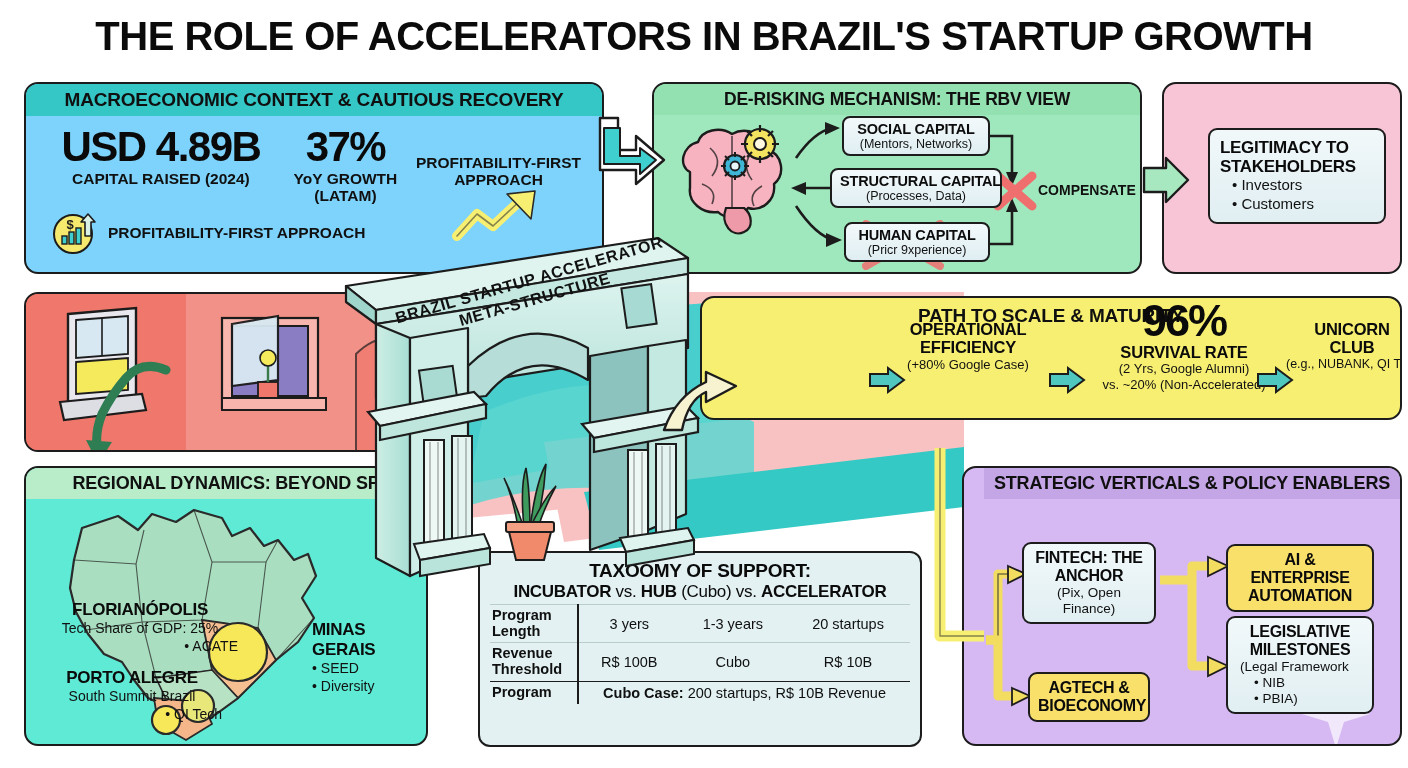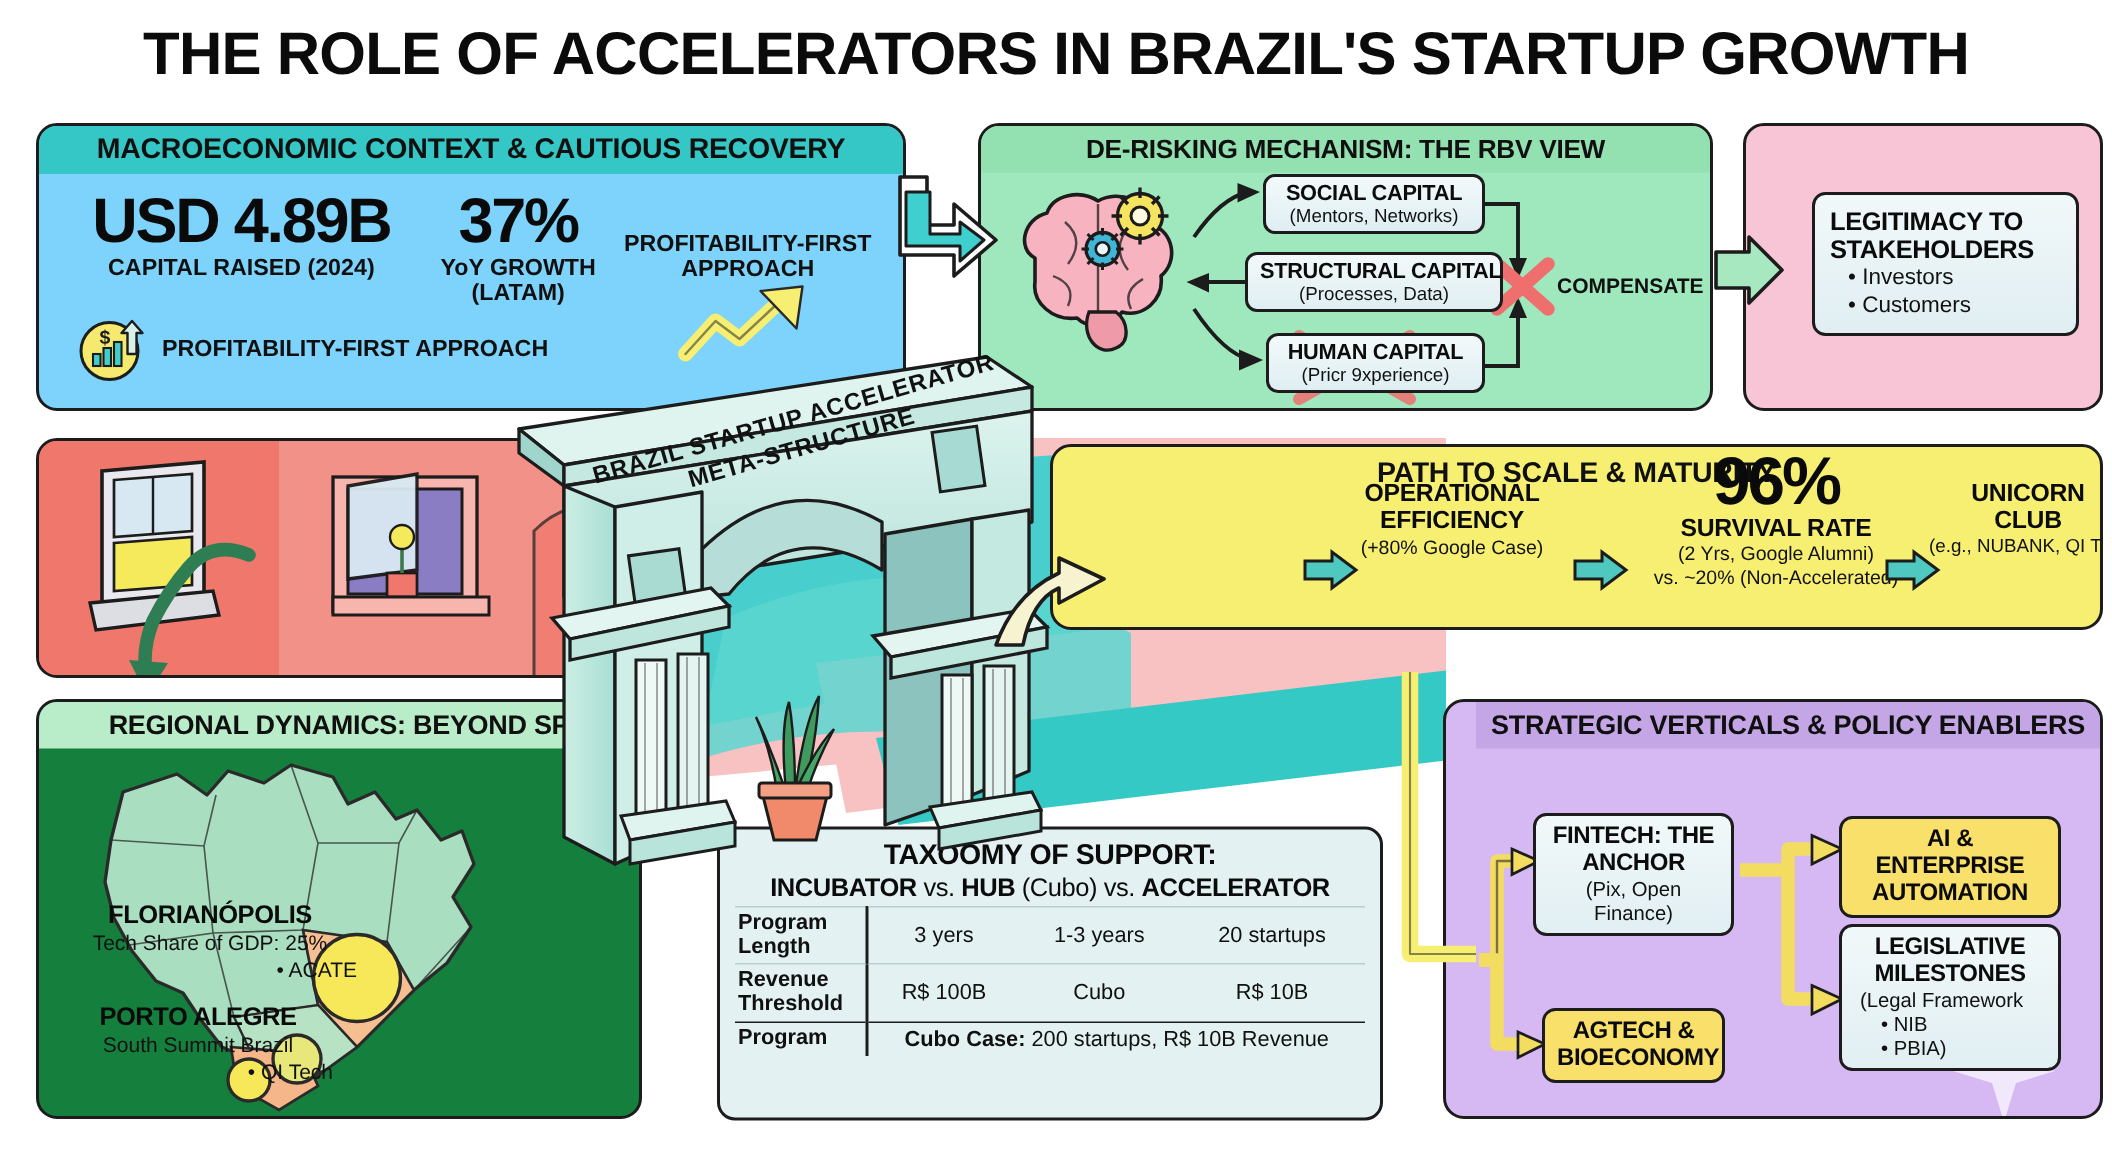--- a/index.html
+++ b/index.html
@@ -88,21 +88,21 @@
   .pn-title { font-size:16.5px; font-weight:800; color:#0b0b0b; line-height:1.12; letter-spacing:-0.2px;}
   .pn-sub { font-size:13px; color:#111; line-height:1.2;}
   .pn-big { font-size:45px; font-weight:800; color:#0a0a0a; line-height:0.95; letter-spacing:-2px;}
   .curation-chip {
     position:absolute; left:36px; top:14px; width:124px;
     background:#f9cdd6; border:2px solid #2a2a2a; border-radius:9px;
     text-align:center; padding:6px 4px;
   }
 
   
-  #panel-region { left:24px; top:466px; width:404px; height:280px; background:#15803d; }
+  #panel-region { left:24px; top:466px; width:404px; height:280px; background:#5eead4; }
   #panel-region .panel-head { background:#b9ecc9; font-size:18px; }
   .map-wrap { position:absolute; left:0; top:34px; width:404px; height:244px; }
   .region-label { position:absolute; text-align:center; }
   .rl-title { font-size:17px; font-weight:800; color:#0b0b0b; letter-spacing:-0.3px;}
   .rl-sub { font-size:14px; color:#111; line-height:1.25;}
   .rl-leftc { text-align:center; }
 
   
   #panel-tax {
     left:478px; top:551px; width:444px; height:196px;
@@ -378,20 +378,25 @@
 
     <div class="region-label rl-leftc" style="left:16px; top:132px; width:196px;">
       <div class="rl-title">FLORIANÓPOLIS</div>
       <div class="rl-sub">Tech Share of GDP: 25%</div>
       <div class="rl-sub" style="text-align:right;">• ACATE</div>
     </div>
     <div class="region-label rl-leftc" style="left:16px; top:200px; width:180px;">
       <div class="rl-title">PORTO ALEGRE</div>
       <div class="rl-sub">South Summit Brazil</div>
       <div class="rl-sub" style="text-align:right;">• QI Tech</div>
+    </div>
+    <div class="region-label" style="left:286px; top:152px; width:116px; text-align:left;">
+      <div class="rl-title">MINAS GERAIS</div>
+      <div class="rl-sub">• SEED</div>
+      <div class="rl-sub">• Diversity</div>
     </div>
   </div>
 
   <div id="panel-tax">
     <div class="tax-title">TAXOOMY OF SUPPORT:</div>
     <div class="tax-sub">
       <b>INCUBATOR</b><span> vs. </span><b>HUB</b><span> (Cubo) vs. </span><b>ACCELERATOR</b>
     </div>
     <table class="tax">
       <tbody>

